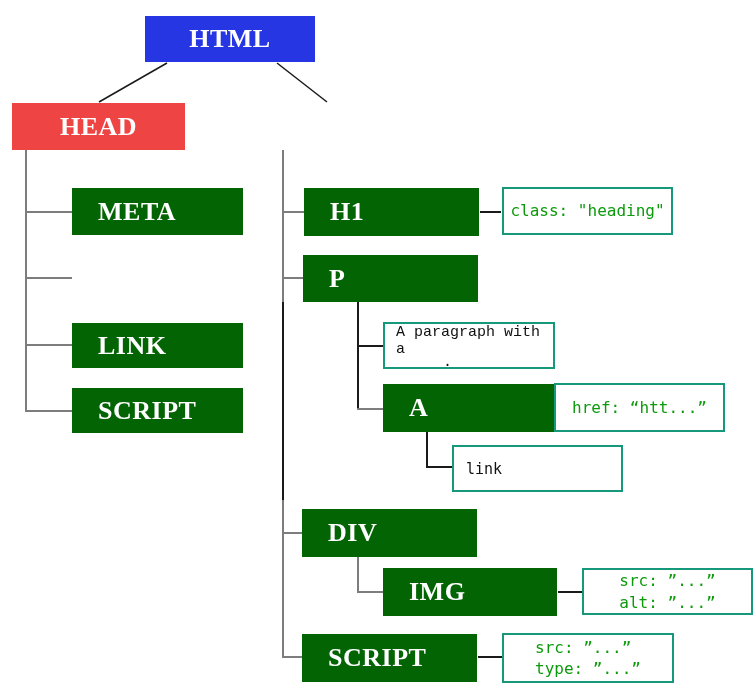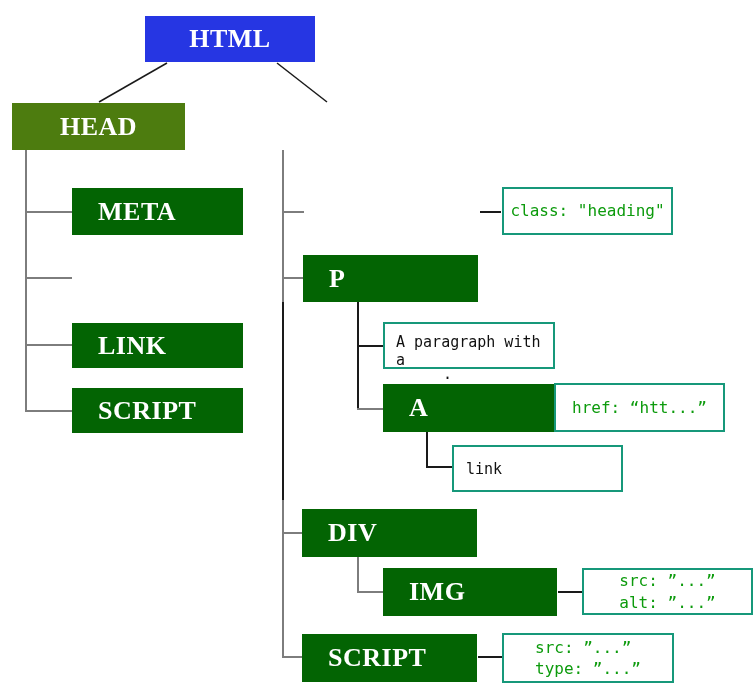--- a/index.html
+++ b/index.html
@@ -18,33 +18,33 @@
     align-items: center;
     box-sizing: border-box;
     color: #ffffff;
     font-weight: bold;
     font-size: 26px;
     letter-spacing: 0.5px;
   }
   .node.centered { justify-content: center; }
   .node.leftpad { padding-left: 26px; }
   .node.blue  { background: #2636e3; }
-  .node.navy  { background: #4d7c0f; }
+  .node.navy  { background: #ef4444; }
   .node.green { background: #036403; }
 
   .tbox {
     position: absolute;
     background: #ffffff;
     border: 2px solid #16987a;
     box-sizing: border-box;
     font-family: "DejaVu Sans Mono", "Liberation Mono", monospace;
     font-size: 15px;
     color: #111111;
   }
-  .tbox.para { padding: 9px 0 0 11px; }
+  .tbox.para { padding: 0 0 0 11px; font-family: Liberation Mono, monospace; }
   .tbox.para .dot-line { margin-left: 47px; line-height: 10px; }
   .tbox.linkbox { display: flex; align-items: center; padding-left: 12px; }
 
   .annotation {
     position: absolute;
     background: #ffffff;
     border: 2px solid #16987a;
     box-sizing: border-box;
     font-family: "DejaVu Sans Mono", "Liberation Mono", monospace;
     font-size: 16px;
@@ -113,20 +113,23 @@
   <div class="node green leftpad" style="left:72px;top:188px;width:171px;height:47px">
     <span>META</span>
   </div>
   <div class="node green leftpad" style="left:72px;top:323px;width:171px;height:45px">
     <span>LINK</span>
   </div>
   <div class="node green leftpad" style="left:72px;top:388px;width:171px;height:45px">
     <span>SCRIPT</span>
   </div>
 
+  <div class="node green leftpad" style="left:304px;top:188px;width:175px;height:48px">
+    <span>H1</span>
+  </div>
   <div class="node green leftpad" style="left:303px;top:255px;width:175px;height:47px">
     <span>P</span>
   </div>
   <div class="node green leftpad" style="left:383px;top:384px;width:174px;height:48px">
     <span>A</span>
   </div>
   <div class="node green leftpad" style="left:302px;top:509px;width:175px;height:48px">
     <span>DIV</span>
   </div>
   <div class="node green leftpad" style="left:383px;top:568px;width:174px;height:48px">

